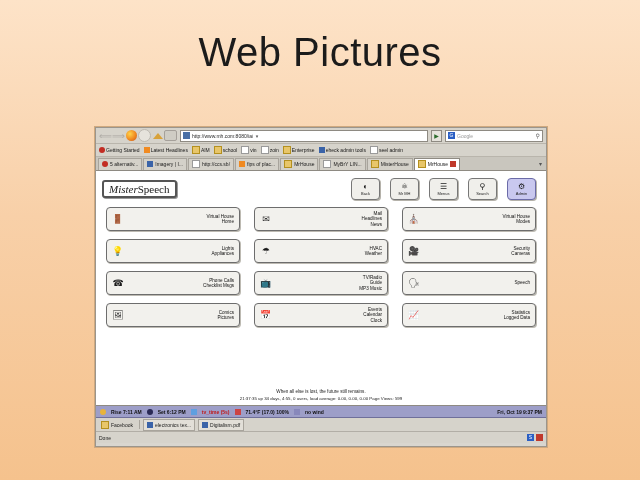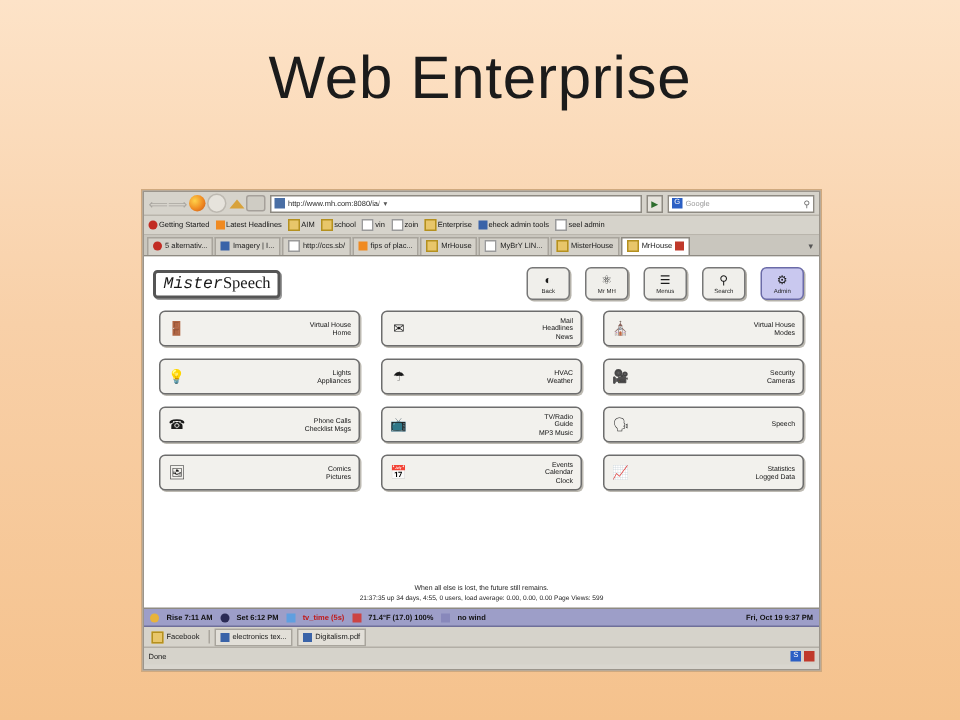--- a/index.html
+++ b/index.html
@@ -71,21 +71,21 @@
   #page{
     position:relative;background:#ffffff;height:234px;
     border-bottom:1px solid #8e8a82;overflow:hidden;
   }
   #mh-header{display:flex;align-items:center;height:28px;padding:4px 6px 0 6px;}
   #mh-logo{
     border:2px solid #555;border-radius:3px;padding:1px 5px;background:#fff;
     font-size:11px;white-space:nowrap;
     box-shadow:1px 1px 0 #999;
   }
-  #mh-logo .mister{font-family:Liberation Mono, monospace;font-style:italic;}
+  #mh-logo .mister{font-family:Liberation Serif, serif;font-style:italic;}
   #mh-logo .house{font-family:"Liberation Serif",serif;font-weight:normal;}
   #mh-nav{display:flex;gap:10px;margin-left:auto;margin-right:4px;}
   .navicon{
     width:27px;height:20px;border:1px solid #777;border-radius:4px;background:#f0efeb;
     display:flex;flex-direction:column;align-items:center;justify-content:center;
     box-shadow:1px 1px 0 #b5b2aa;
   }
   .navicon.sel{background:#c9c8ef;border-color:#6b6ba8;}
   .navicon .glyph{font-size:8px;line-height:8px;}
   .navicon .cap{font-size:4px;line-height:5px;color:#222;}
@@ -137,21 +137,21 @@
     padding:0 3px;font-size:5px;color:#1a1a1a;
   }
   #status-bar .spacer{flex:1;}
   .sbicon{width:7px;height:7px;margin-left:2px;}
   #sb-blue{background:#2b5fc4;color:#fff;font-size:5px;line-height:7px;text-align:center;}
   #sb-red{background:#c0392b;}
 </style>
 </head>
 <body>
 
-<div id="slide-title">Web Enterprise</div>
+<div id="slide-title">Web Pictures</div>
 
 <div id="browser">
 
   <div class="chrome-row" id="nav-toolbar">
     <div class="navbtn dim">⟸</div>
     <div class="navbtn dim">⟹</div>
     <div class="navbtn">
         <span class="circicon" id="ff-icon"></span>
       </div>
     <div class="navbtn">

